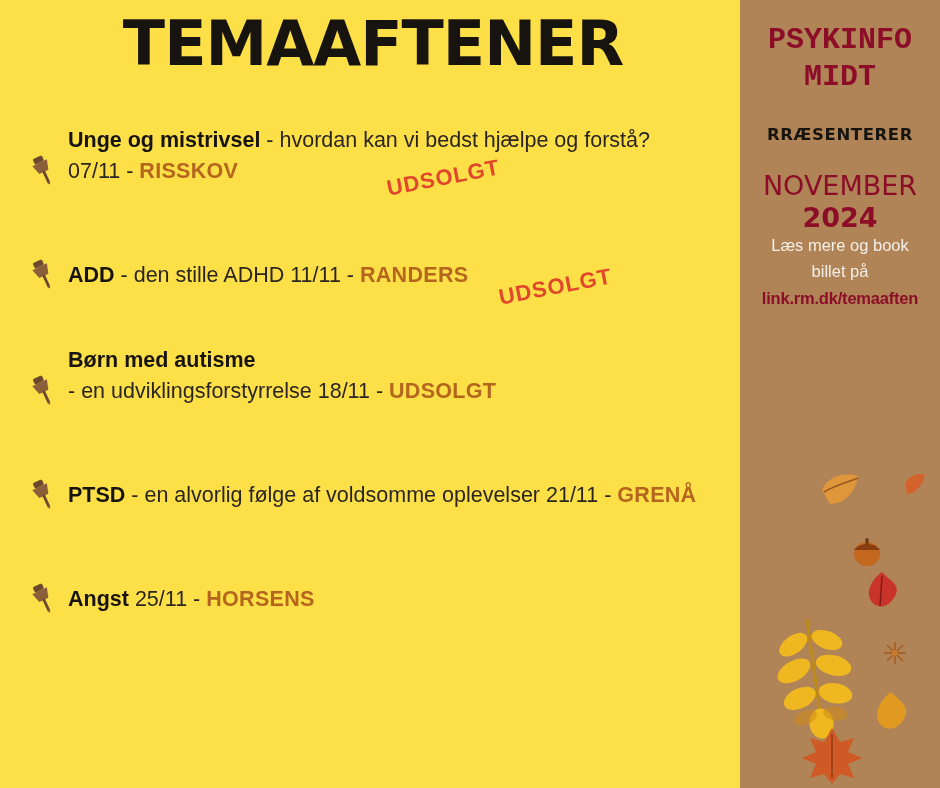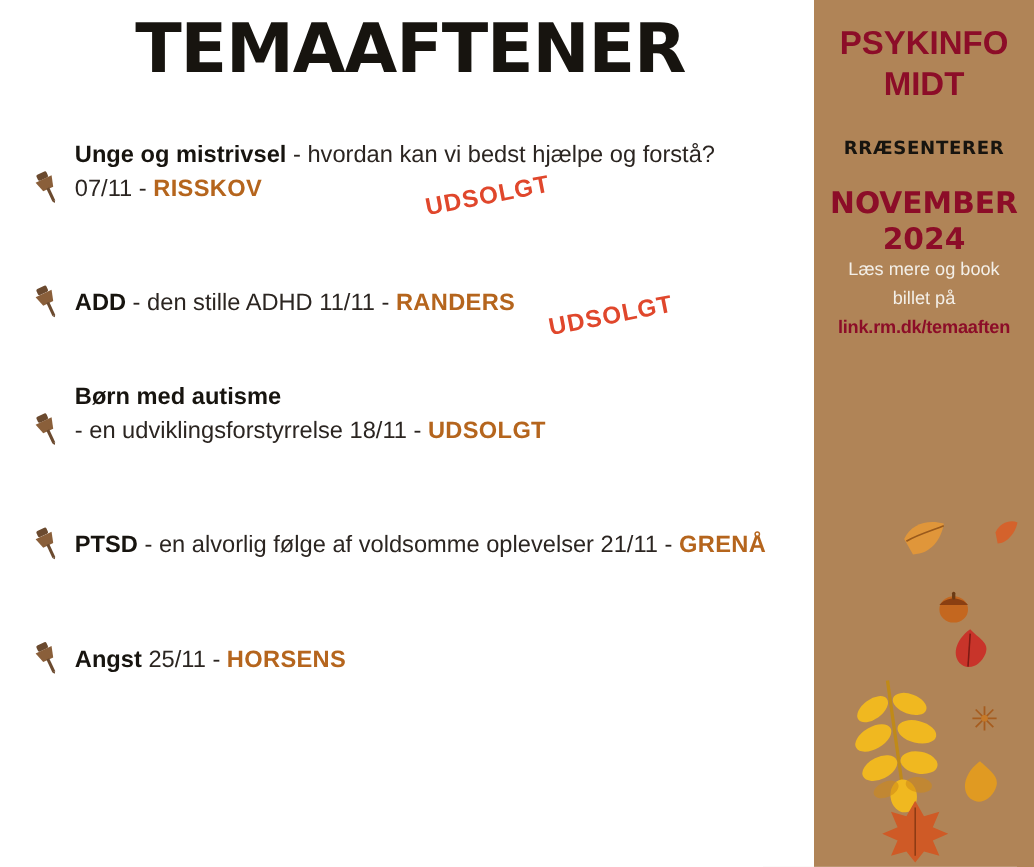--- a/index.html
+++ b/index.html
@@ -18,21 +18,21 @@
     width: 940px;
     height: 788px;
     background: #e9e5de;
     display: flex;
   }
   
   .left {
     position: relative;
     width: 740px;
     height: 788px;
-    background: #ffffff;
+    background: #fde047;
     box-sizing: border-box;
   }
   .title {
     font-family: "DejaVu Sans", sans-serif;
     font-weight: bold;
     font-size: 62px;
     letter-spacing: -1px;
     color: #17140f;
     text-align: center;
     margin: 10px 0 0 0;
@@ -89,38 +89,38 @@
     position: relative;
     width: 200px;
     height: 788px;
     background: #b08457;
     text-align: center;
     box-sizing: border-box;
     padding-top: 22px;
     overflow: hidden;
   }
   .brand {
-    font-family: Liberation Sans, sans-serif;
+    font-family: Liberation Mono, monospace;
     font-weight: bold;
     font-size: 30px;
     color: #8c0d28;
     line-height: 1.22;
     letter-spacing: 0px;
   }
   .presents {
     font-family: "DejaVu Sans", sans-serif;
     font-weight: bold;
     font-size: 16.5px;
     color: #17140f;
     letter-spacing: 0.6px;
     margin-top: 30px;
   }
   .month {
     font-family: "DejaVu Sans", sans-serif;
-    font-weight: bold;
+    font-weight: normal;
     font-size: 27px;
     color: #8c0d28;
     margin-top: 24px;
     line-height: 1.3;
     letter-spacing: 0px;
   }
   .year {
     font-family: "DejaVu Sans", sans-serif;
     font-weight: bold;
     font-size: 27px;

